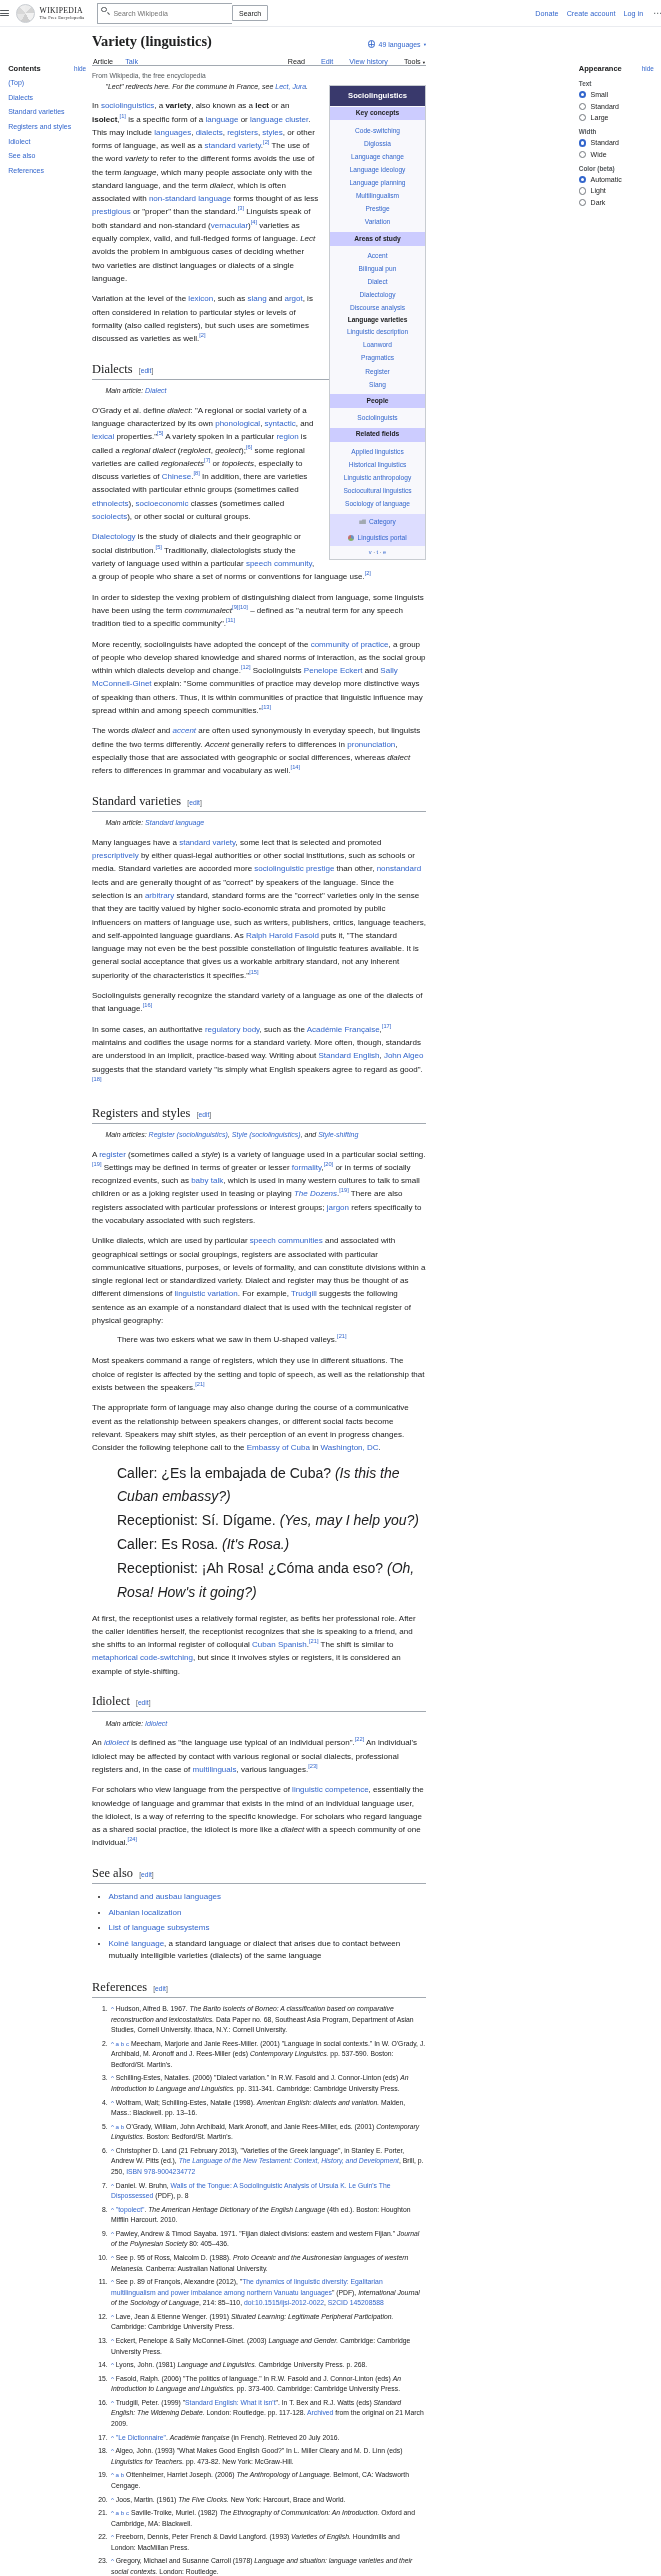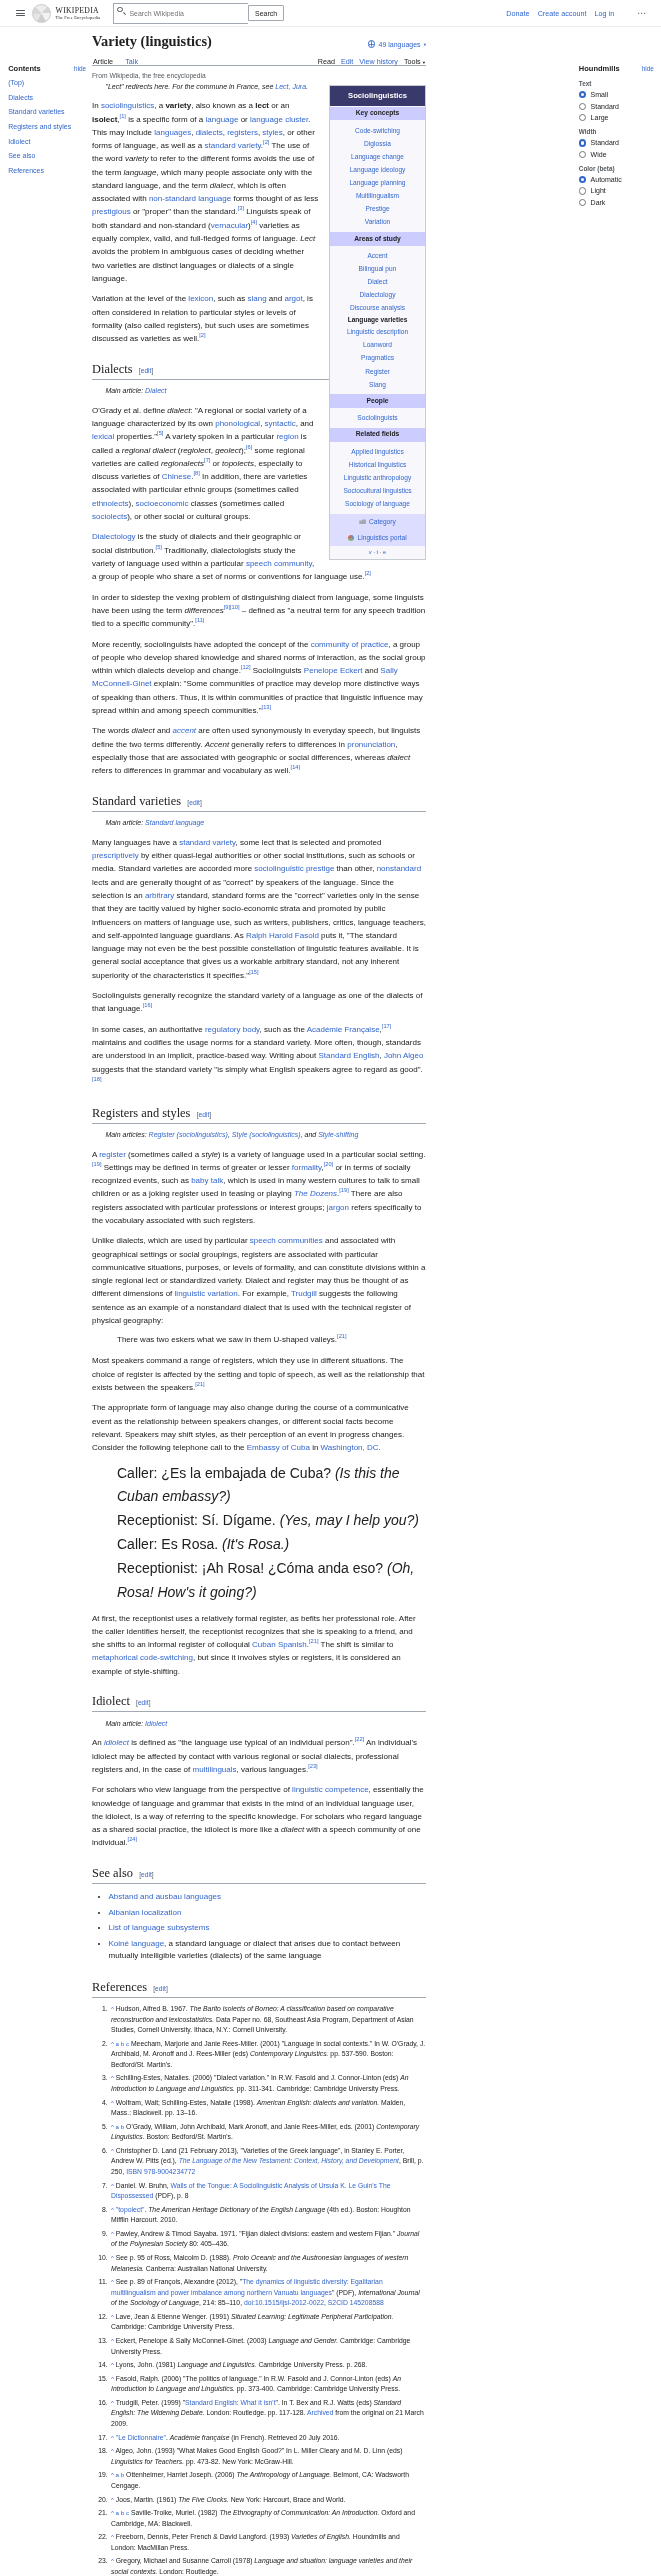--- a/index.html
+++ b/index.html
@@ -2,33 +2,33 @@
 <html style="font-size:8.2px"><head>
 <meta charset="utf-8">
 <style>
 *{margin:0;padding:0;box-sizing:border-box}
 html,body{background:#fff}
 body{width:662px;font-family:"Liberation Sans","DejaVu Sans",sans-serif;color:#202122;position:relative}
 a.wl{color:#3366cc;text-decoration:none;cursor:pointer}
 i a.wl,a.wl i{font-style:italic}
 sup.rf{color:#3366cc;font-size:5.7px;line-height:1;cursor:pointer;vertical-align:super}
 
-.hd{height:27px;display:flex;align-items:center;padding:0 16px;gap:7.2px;border-bottom:0.5px solid #eaecf0}
+.hd{height:27px;display:flex;align-items:center;padding:0 0;gap:7.2px;border-bottom:0.5px solid #eaecf0}
 .hamburger{width:9.3px;height:6.7px;display:flex;flex-direction:column;justify-content:space-between;cursor:pointer}
 .hamburger span{display:block;height:1px;background:#54595d;border-radius:0.5px}
 .logo{display:flex;align-items:center;gap:4.1px;cursor:pointer}
 .globe{width:19px;height:19px;border-radius:50%;border:0.5px solid #c8ccd1;background:conic-gradient(#ececec 0 40deg,#d4d4d4 0 90deg,#f2f2f2 0 150deg,#cfcfcf 0 210deg,#e6e6e6 0 265deg,#d8d8d8 0 320deg,#efefef 0 360deg)}
 .wm1{font-family:"Liberation Serif","DejaVu Serif",serif;font-size:7.7px;letter-spacing:0.3px}
 .wm2{font-family:"Liberation Serif","DejaVu Serif",serif;font-size:4.4px;letter-spacing:0.2px}
 .searchbox{display:flex;align-items:center;position:relative;margin-left:5.2px}
 .mag{position:absolute;left:4.6px;top:4.1px;width:5.7px;height:5.7px;border:1px solid #54595d;border-radius:50%}
 .mag::after{content:"";position:absolute;left:4.6px;top:5.2px;width:3.1px;height:1px;background:#54595d;transform:rotate(45deg)}
 .sinput{width:135px;height:21px;border:0.5px solid #a2a9b1;border-right:none;border-radius:1px 0 0 1px;padding:0 4.1px 0 15.5px;font-size:7px;outline:none}
 .sbtn{height:16.5px;border:0.5px solid #a2a9b1;background:#fff;font-size:7px;padding:0 6.2px;border-radius:0 1px 1px 0;color:#202122;cursor:pointer}
-.hd-right{margin-left:auto;display:flex;align-items:center;gap:23px}
+.hd-right{margin-left:auto;display:flex;align-items:center;gap:10px}
 .hlink{font-size:7.2px}
 .dots{color:#54595d;font-size:8.8px;cursor:pointer}
 
 .page{position:relative;min-height:2772px;padding-top:6.2px}
 .toc{position:absolute;left:8.2px;top:37px;width:78px}
 .toc-head{display:flex;justify-content:space-between;align-items:center;margin-bottom:5.2px}
 .toc-title{font-weight:bold;font-size:7.5px}
 .hide-link{font-size:6.4px}
 .toc-item{margin:5.2px 0;color:#3366cc;cursor:pointer;font-size:7px;line-height:1.35}
 .appearance{position:absolute;right:8.2px;top:37px;width:75px}
@@ -42,21 +42,21 @@
 .main{margin-left:92px;width:334px}
 .title-row{display:flex;align-items:flex-end;justify-content:space-between}
 h1{font-family:"Liberation Serif","DejaVu Serif",serif;font-weight:bold;font-size:14.4px}
 .lang-btn{color:#3366cc;font-size:7px;cursor:pointer;display:flex;align-items:center;gap:3.1px;padding-bottom:2.6px}
 .lang-globe{width:7.2px;height:7.2px;border-radius:50%;border:0.8px solid #3366cc;background:
  linear-gradient(#36c,#36c) center/100% 0.8px no-repeat,
  linear-gradient(#36c,#36c) center/0.8px 100% no-repeat}
 .chev{font-size:4.6px}
 .tabbar{display:flex;justify-content:space-between;border-bottom:0.5px solid #a2a9b1;margin-top:6.2px;font-size:7.2px}
 .tab{padding:2.6px 1px 4.6px;margin-right:10.3px;color:#3366cc;cursor:pointer}
-#tabs-right .tab{margin-right:0;margin-left:4px}
+#tabs-right .tab{margin-right:0;margin-left:14px}
 .tab.act{color:#202122}
 .tab.tools{color:#202122}
 .tagline{font-size:6.7px;color:#54595d;margin:5.2px 0 2.1px}
 .hatnote,.mnote{font-style:italic;font-size:7px;margin:3.1px 0 5.2px 13.4px;line-height:1.5}
 .mw-p{font-size:8px;line-height:1.66;margin:7.2px 0}
 .mw-h2{font-family:"Liberation Serif","DejaVu Serif",serif;font-size:12.4px;font-weight:normal;border-bottom:0.5px solid #a2a9b1;margin:16.5px 0 6.2px;padding-bottom:2.1px}
 .editsec{font-family:"Liberation Sans",sans-serif;font-size:6.7px;margin-left:6.2px}
 .br{color:#54595d}
 .bq{margin:7.2px 0 7.2px 25px;font-size:8px;line-height:1.6}
 .dlg{margin:6.2px 0 6.2px 25px}
@@ -128,21 +128,21 @@
         <div class="toc-item">Standard varieties</div>
         <div class="toc-item">Registers and styles</div>
         <div class="toc-item">Idiolect</div>
         <div class="toc-item">See also</div>
         <div class="toc-item">References</div>
       </div>
   </nav>
 
   <aside class="appearance">
     <div class="ap-head">
-      <span class="ap-title">Houndmills</span>
+      <span class="ap-title">Appearance</span>
       <a class="wl hide-link">hide</a>
     </div>
     <div id="appearance-groups">
         <div class="ap-group">
           <div class="ap-label">Text</div>
           <label class="ap-opt">
             <span class="radio sel"></span>
             <span>Small</span>
           </label>
           <label class="ap-opt">
@@ -254,21 +254,21 @@
 
     <div class="hatnote">"Lect" redirects here. For the commune in France, see <a class="wl">Lect, Jura</a>.</div>
 
     <div id="article-sections">
         <p class="mw-p">In <a class="wl">sociolinguistics</a>, a <b>variety</b>, also known as a <b>lect</b> or an <b>isolect</b>,<sup class="rf">[1]</sup> is a specific form of a <a class="wl">language</a> or <a class="wl">language cluster</a>. This may include <a class="wl">languages</a>, <a class="wl">dialects</a>, <a class="wl">registers</a>, <a class="wl">styles</a>, or other forms of language, as well as a <a class="wl">standard variety</a>.<sup class="rf">[2]</sup> The use of the word <i>variety</i> to refer to the different forms avoids the use of the term <i>language</i>, which many people associate only with the standard language, and the term <i>dialect</i>, which is often associated with <a class="wl">non-standard language</a> forms thought of as less <a class="wl">prestigious</a> or "proper" than the standard.<sup class="rf">[3]</sup> Linguists speak of both standard and non-standard (<a class="wl">vernacular</a>)<sup class="rf">[4]</sup> varieties as equally complex, valid, and full-fledged forms of language. <i>Lect</i> avoids the problem in ambiguous cases of deciding whether two varieties are distinct languages or dialects of a single language.</p>
         <p class="mw-p">Variation at the level of the <a class="wl">lexicon</a>, such as <a class="wl">slang</a> and <a class="wl">argot</a>, is often considered in relation to particular styles or levels of formality (also called registers), but such uses are sometimes discussed as varieties as well.<sup class="rf">[2]</sup></p>
         <h2 class="mw-h2"><span>Dialects</span><span class="editsec"><span class="br">[</span><a class="wl">edit</a><span class="br">]</span></span></h2>
         <div class="mnote">Main article: <a class="wl">Dialect</a></div>
         <p class="mw-p">O'Grady et al. define <i>dialect</i>: "A regional or social variety of a language characterized by its own <a class="wl">phonological</a>, <a class="wl">syntactic</a>, and <a class="wl">lexical</a> properties."<sup class="rf">[5]</sup> A variety spoken in a particular <a class="wl">region</a> is called a <i>regional dialect</i> (<i>regiolect</i>, <i>geolect</i>);<sup class="rf">[6]</sup> some regional varieties are called <i>regionalects</i><sup class="rf">[7]</sup> or <i>topolects</i>, especially to discuss varieties of <a class="wl">Chinese</a>.<sup class="rf">[8]</sup> In addition, there are varieties associated with particular ethnic groups (sometimes called <a class="wl">ethnolects</a>), <a class="wl">socioeconomic</a> classes (sometimes called <a class="wl">sociolects</a>), or other social or cultural groups.</p>
         <p class="mw-p"><a class="wl">Dialectology</a> is the study of dialects and their geographic or social distribution.<sup class="rf">[5]</sup> Traditionally, dialectologists study the variety of language used within a particular <a class="wl">speech community</a>, a group of people who share a set of norms or conventions for language use.<sup class="rf">[2]</sup></p>
-        <p class="mw-p">In order to sidestep the vexing problem of distinguishing dialect from language, some linguists have been using the term <i>differences</i><sup class="rf">[9]</sup><sup class="rf">[10]</sup> – defined as "a neutral term for any speech tradition tied to a specific community".<sup class="rf">[11]</sup></p>
+        <p class="mw-p">In order to sidestep the vexing problem of distinguishing dialect from language, some linguists have been using the term <i>communalect</i><sup class="rf">[9]</sup><sup class="rf">[10]</sup> – defined as "a neutral term for any speech tradition tied to a specific community".<sup class="rf">[11]</sup></p>
         <p class="mw-p">More recently, sociolinguists have adopted the concept of the <a class="wl">community of practice</a>, a group of people who develop shared knowledge and shared norms of interaction, as the social group within which dialects develop and change.<sup class="rf">[12]</sup> Sociolinguists <a class="wl">Penelope Eckert</a> and <a class="wl">Sally McConnell-Ginet</a> explain: "Some communities of practice may develop more distinctive ways of speaking than others. Thus, it is within communities of practice that linguistic influence may spread within and among speech communities."<sup class="rf">[13]</sup></p>
         <p class="mw-p">The words <i>dialect</i> and <i><a class="wl">accent</a></i> are often used synonymously in everyday speech, but linguists define the two terms differently. <i>Accent</i> generally refers to differences in <a class="wl">pronunciation</a>, especially those that are associated with geographic or social differences, whereas <i>dialect</i> refers to differences in grammar and vocabulary as well.<sup class="rf">[14]</sup></p>
         <h2 class="mw-h2"><span>Standard varieties</span><span class="editsec"><span class="br">[</span><a class="wl">edit</a><span class="br">]</span></span></h2>
         <div class="mnote">Main article: <a class="wl">Standard language</a></div>
         <p class="mw-p">Many languages have a <a class="wl">standard variety</a>, some lect that is selected and promoted <a class="wl">prescriptively</a> by either quasi-legal authorities or other social institutions, such as schools or media. Standard varieties are accorded more <a class="wl">sociolinguistic prestige</a> than other, <a class="wl">nonstandard</a> lects and are generally thought of as "correct" by speakers of the language. Since the selection is an <a class="wl">arbitrary</a> standard, standard forms are the "correct" varieties only in the sense that they are tacitly valued by higher socio-economic strata and promoted by public influencers on matters of language use, such as writers, publishers, critics, language teachers, and self-appointed language guardians. As <a class="wl">Ralph Harold Fasold</a> puts it, "The standard language may not even be the best possible constellation of linguistic features available. It is general social acceptance that gives us a workable arbitrary standard, not any inherent superiority of the characteristics it specifies."<sup class="rf">[15]</sup></p>
         <p class="mw-p">Sociolinguists generally recognize the standard variety of a language as one of the dialects of that language.<sup class="rf">[16]</sup></p>
         <p class="mw-p">In some cases, an authoritative <a class="wl">regulatory body</a>, such as the <a class="wl">Académie Française</a>,<sup class="rf">[17]</sup> maintains and codifies the usage norms for a standard variety. More often, though, standards are understood in an implicit, practice-based way. Writing about <a class="wl">Standard English</a>, <a class="wl">John Algeo</a> suggests that the standard variety "is simply what English speakers agree to regard as good".<sup class="rf">[18]</sup></p>
         <h2 class="mw-h2"><span>Registers and styles</span><span class="editsec"><span class="br">[</span><a class="wl">edit</a><span class="br">]</span></span></h2>
         <div class="mnote">Main articles: <a class="wl">Register (sociolinguistics)</a>, <a class="wl">Style (sociolinguistics)</a>, and <a class="wl">Style-shifting</a></div>
         <p class="mw-p">A <a class="wl">register</a> (sometimes called a <i>style</i>) is a variety of language used in a particular social setting.<sup class="rf">[19]</sup> Settings may be defined in terms of greater or lesser <a class="wl">formality</a>,<sup class="rf">[20]</sup> or in terms of socially recognized events, such as <a class="wl">baby talk</a>, which is used in many western cultures to talk to small children or as a joking register used in teasing or playing <a class="wl"><i>The Dozens</i></a>.<sup class="rf">[19]</sup> There are also registers associated with particular professions or interest groups; <a class="wl">jargon</a> refers specifically to the vocabulary associated with such registers.</p>

